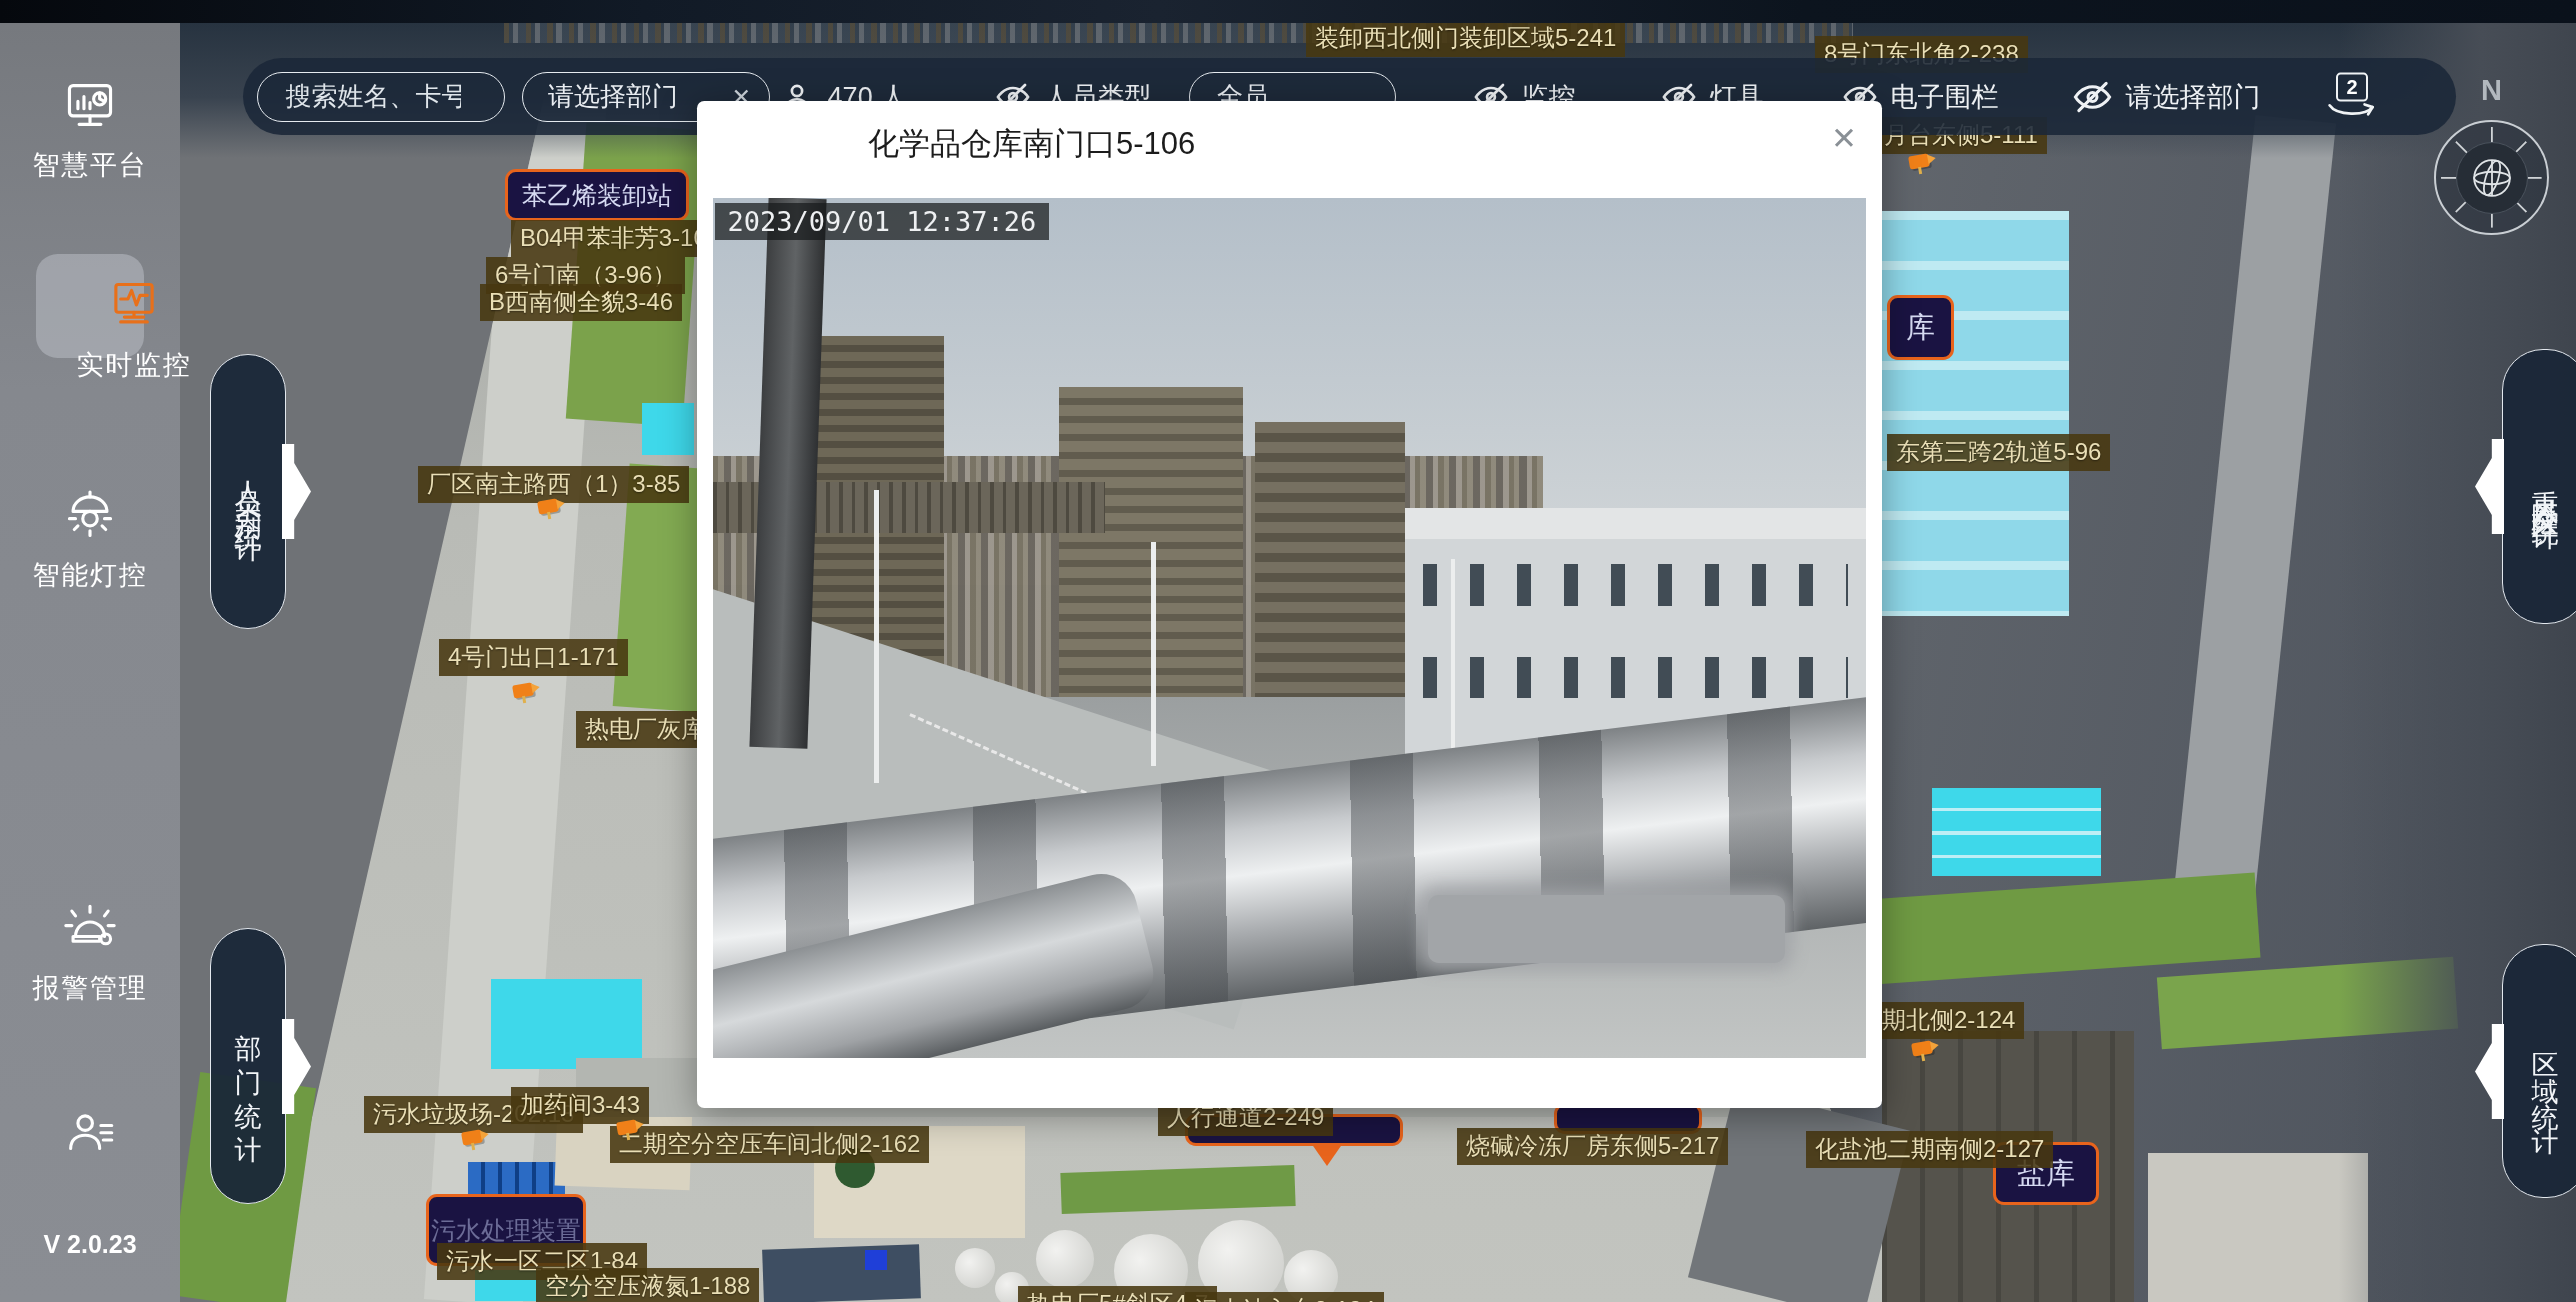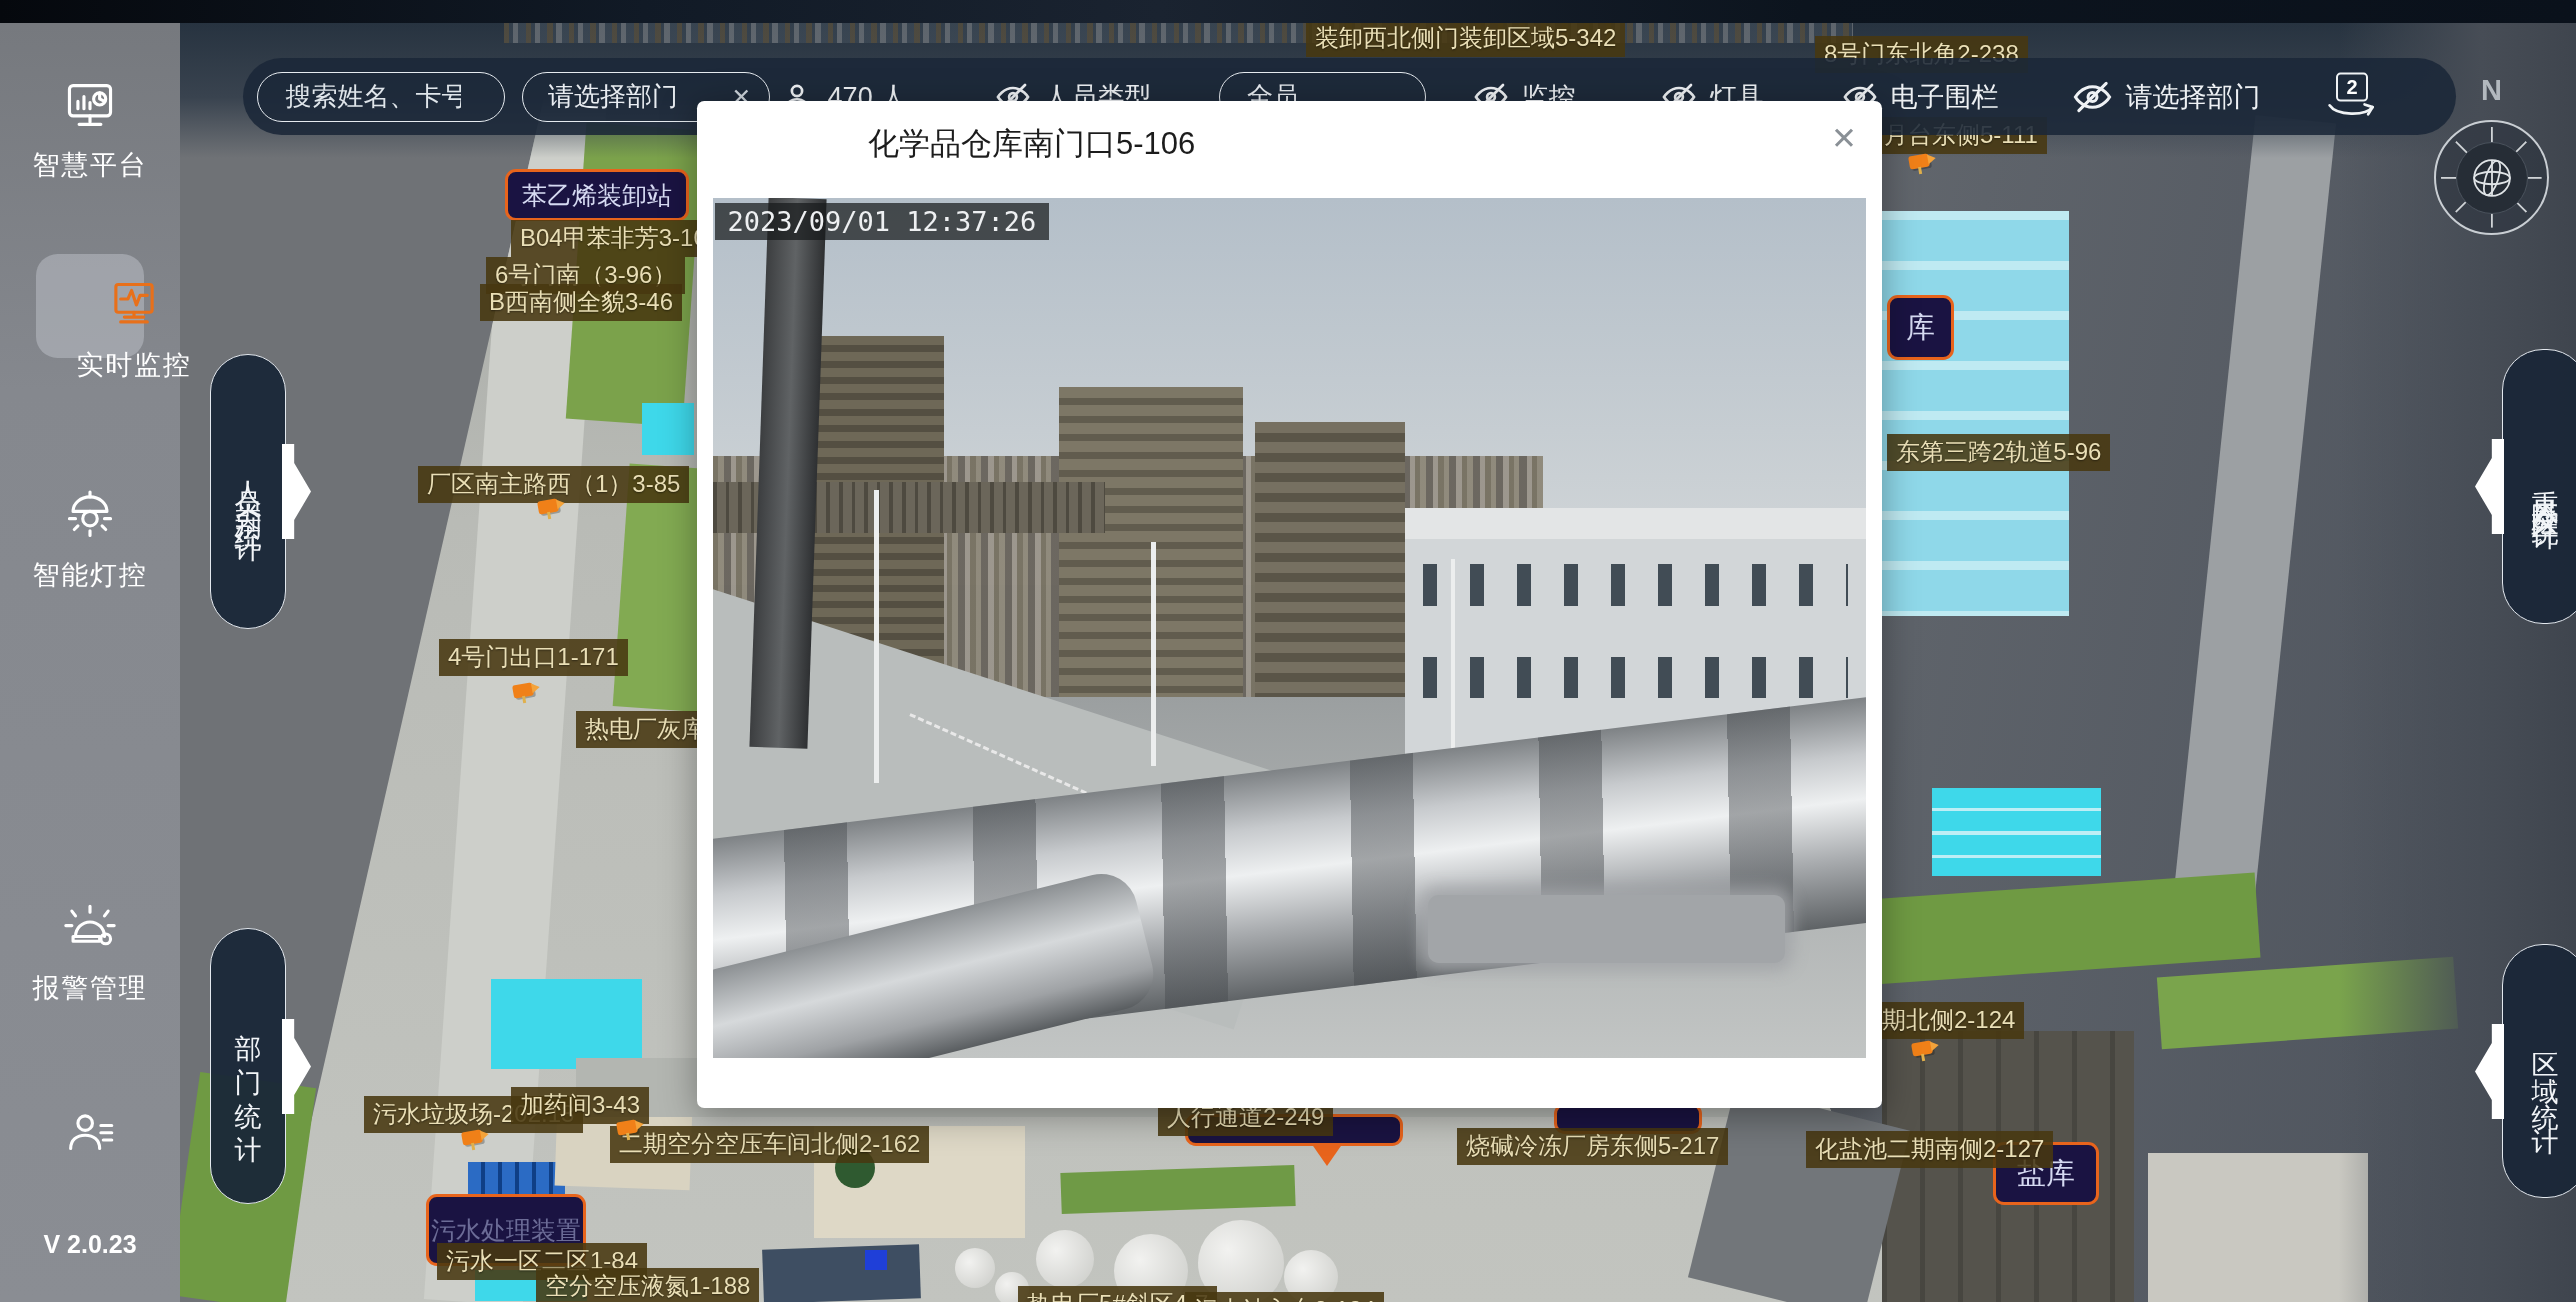--- a/index.html
+++ b/index.html
@@ -169,21 +169,21 @@
   </div>
 
   <div id="labels">
       <div class="callout" style="left: 505px; top: 169px; width: 184px; height: 52px; font-size: 25px;">苯乙烯装卸站</div>
       <div class="callout dim" style="left: 426px; top: 1194px; width: 160px; height: 72px; font-size: 25px;">污水处理装置</div>
       <div class="callout" style="left: 1993px; top: 1142px; width: 106px; height: 63px; font-size: 29px;">盐库</div>
       <div class="callout" style="left: 1887px; top: 295px; width: 67px; height: 65px; font-size: 29px;">库</div>
       <div class="callout" style="left: 1554px; top: 1103px; width: 148px; height: 31px; font-size: 21.6px;"></div>
       <div class="callout pointer" style="left: 1185px; top: 1114px; width: 218px; height: 32px; font-size: 21.6px;"></div>
       <div class="mlabel" style="left: 1815px; top: 36px;">8号门东北角2-238</div>
-      <div class="mlabel" style="left: 1306px; top: 20px;">装卸西北侧门装卸区域5-342</div>
+      <div class="mlabel" style="left: 1306px; top: 20px;">装卸西北侧门装卸区域5-241</div>
       <div class="mlabel" style="left: 1875px; top: 117px;">月台东侧5-111</div>
       <div class="mlabel" style="left: 511px; top: 220px;">B04甲苯非芳3-10</div>
       <div class="mlabel" style="left: 486px; top: 257px;">6号门南（3-96）</div>
       <div class="mlabel" style="left: 480px; top: 284px;">B西南侧全貌3-46</div>
       <div class="mlabel" style="left: 418px; top: 466px;">厂区南主路西（1）3-85</div>
       <div class="mlabel" style="left: 439px; top: 639px;">4号门出口1-171</div>
       <div class="mlabel" style="left: 576px; top: 711px;">热电厂灰库</div>
       <div class="mlabel" style="left: 1887px; top: 434px;">东第三跨2轨道5-96</div>
       <div class="mlabel" style="left: 1849px; top: 1002px;">二期北侧2-124</div>
       <div class="mlabel" style="left: 364px; top: 1096px;">污水垃圾场-202.13</div>
@@ -220,21 +220,21 @@
       <span>470 人</span>
     </div>
     <div class="tb-item" style="left:752px;">
       <svg class="eye" viewBox="0 0 24 24">
           <path d="M2 12s3.5-6 10-6 10 6 10 6-3.5 6-10 6-10-6-10-6z"></path>
           <circle cx="12" cy="12" r="2.6"></circle>
           <line x1="4" y1="20" x2="20" y2="4"></line>
         </svg>
       <span>人员类型</span>
     </div>
-    <div class="pill" style="left:976px;width:207px;padding-left:27px;text-decoration:underline;">
+    <div class="pill" style="left:946px;width:207px;padding-left:27px;text-decoration:underline;">
       <span>全员</span>
     </div>
     <div class="tb-item" style="left:1230px;">
       <svg class="eye" viewBox="0 0 24 24">
           <path d="M2 12s3.5-6 10-6 10 6 10 6-3.5 6-10 6-10-6-10-6z"></path>
           <circle cx="12" cy="12" r="2.6"></circle>
           <line x1="4" y1="20" x2="20" y2="4"></line>
         </svg>
       <span>监控</span>
     </div>

